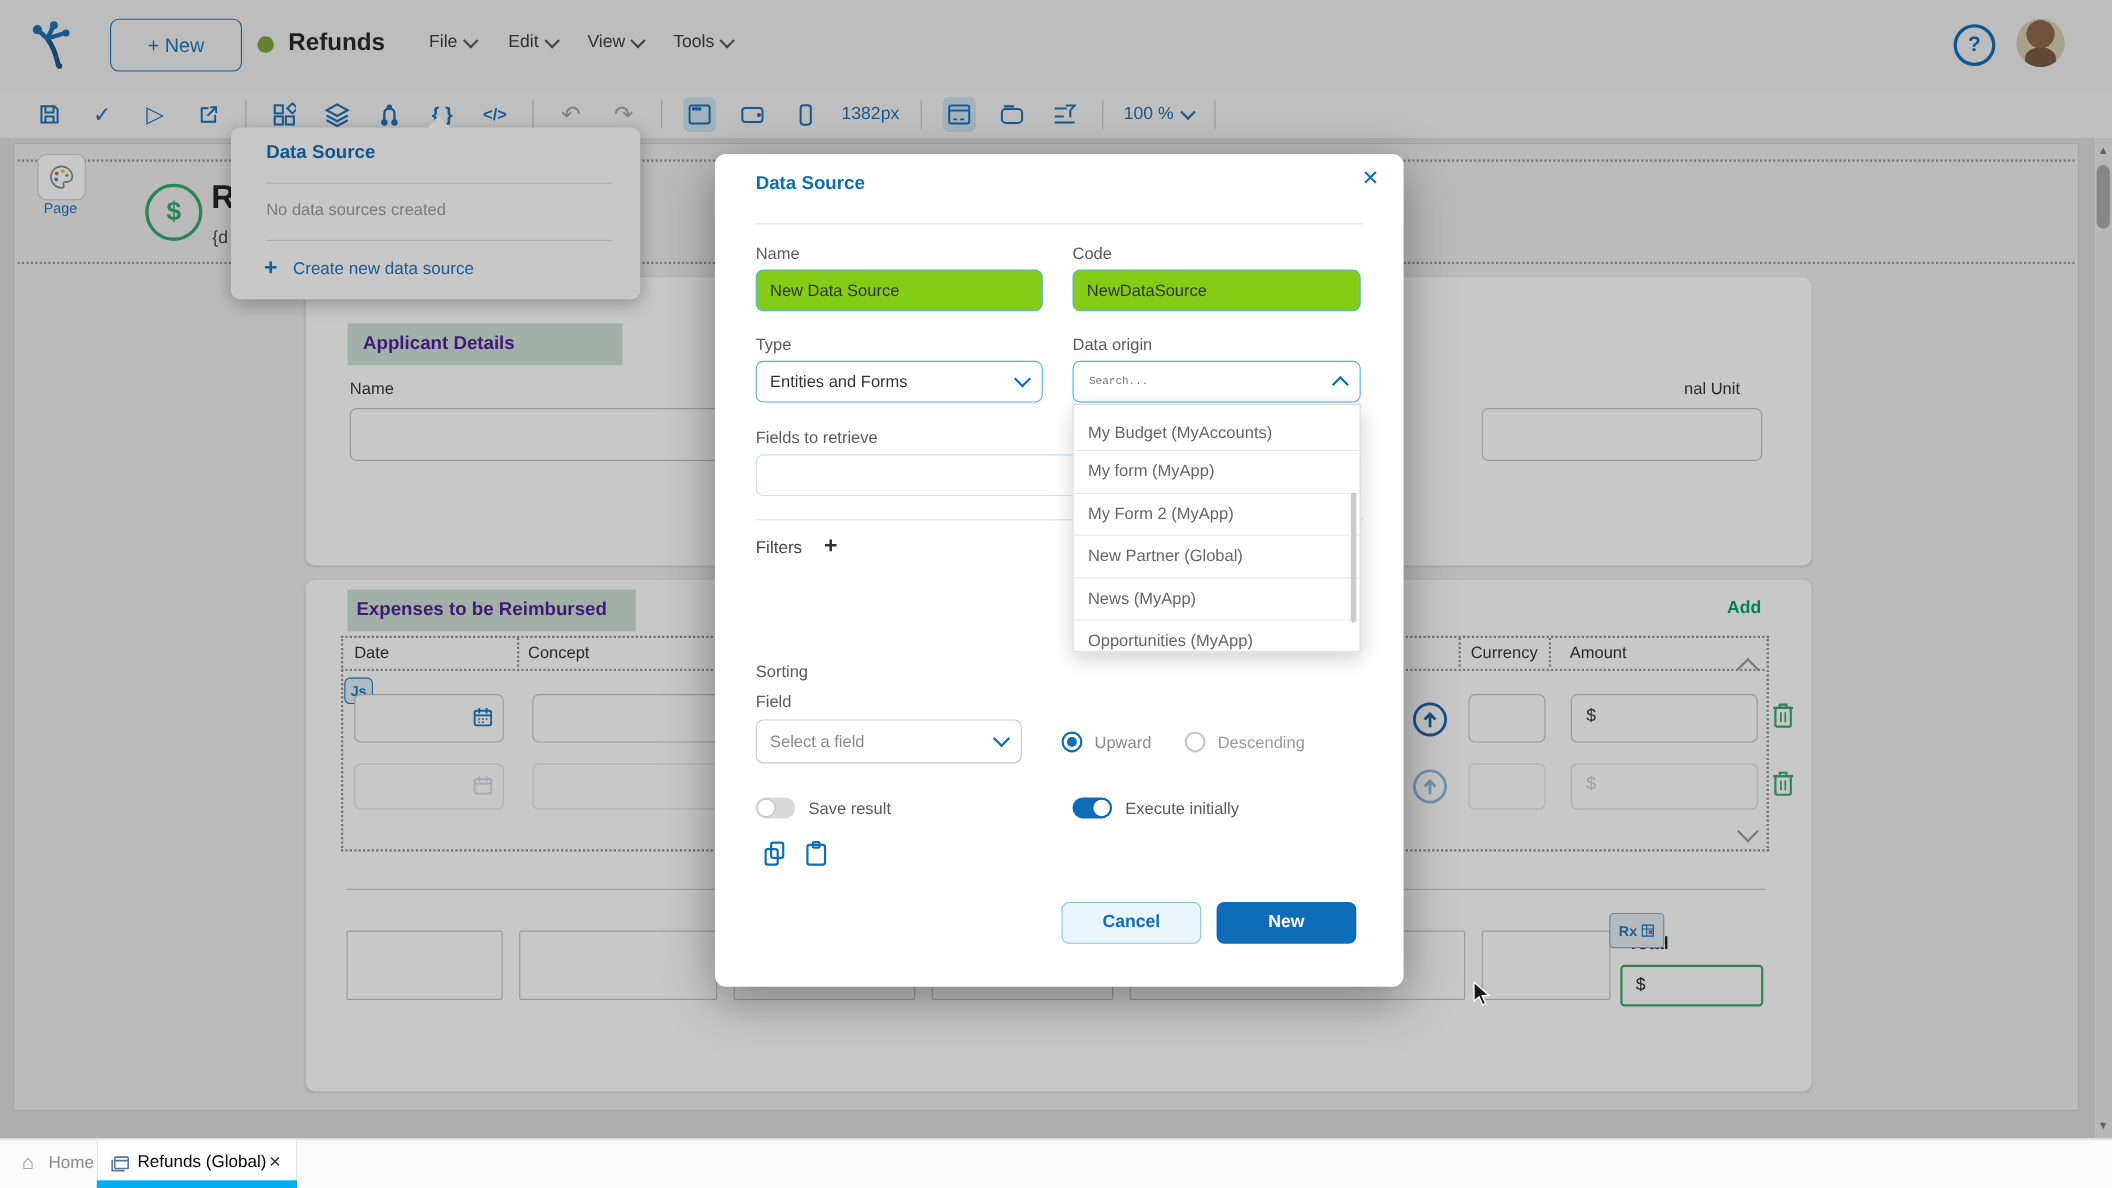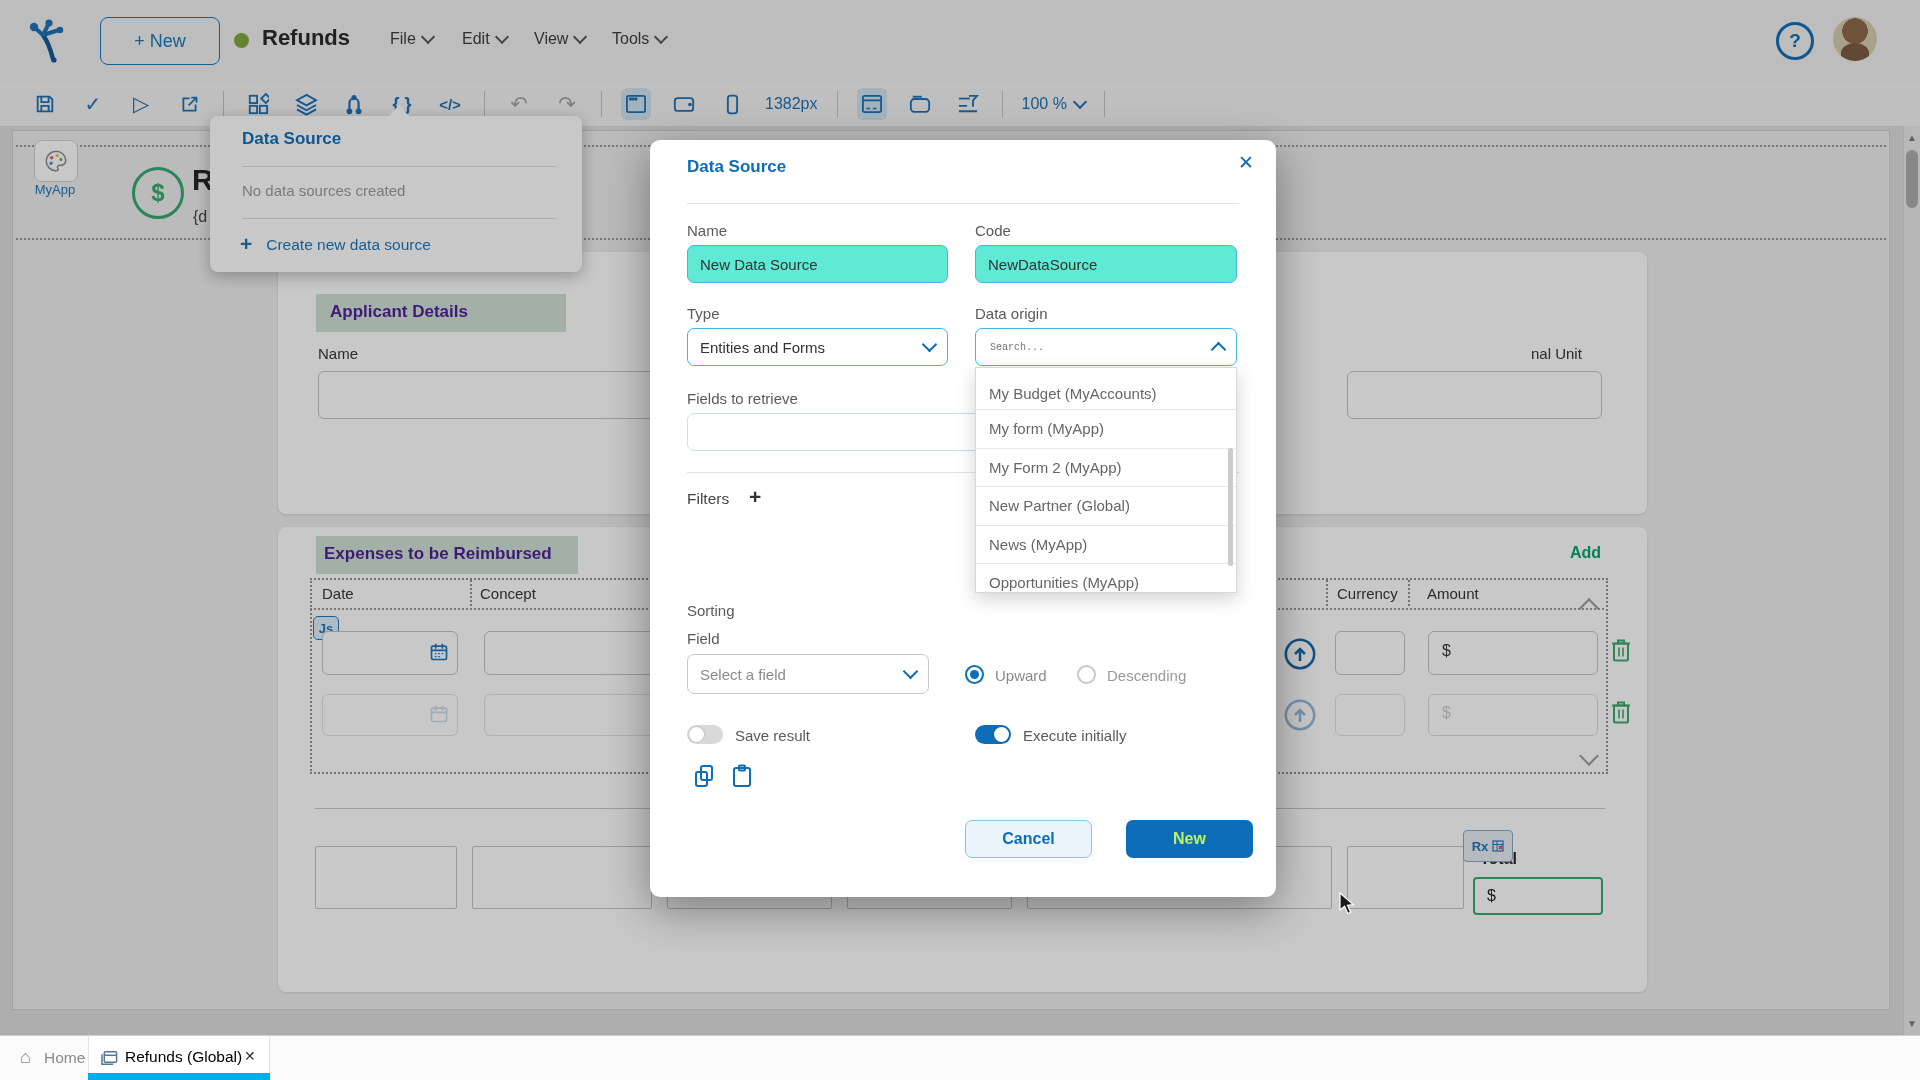--- a/index.html
+++ b/index.html
@@ -53,21 +53,21 @@
   .popup .link{position:absolute;left:30px;top:118px;font-size:15.5px;color:#1b75bb;display:flex;gap:14px;align-items:center;}
   .popup .plus{font-size:21px;font-weight:bold;margin-top:-2px;}
   
   .dim{position:absolute;left:0;top:0;width:1920px;height:1035px;background:rgba(18,18,18,.23);z-index:5;}
   .modal{position:absolute;left:650px;top:140px;width:626px;height:757px;background:#fff;border-radius:10px;
     box-shadow:0 12px 45px rgba(0,0,0,.38);z-index:10;}
   .modal h2{margin:0;position:absolute;left:37px;top:17px;font-size:17px;color:#0d6db8;}
   .mclose{position:absolute;left:588px;top:11px;font-size:19px;font-weight:bold;color:#0d6db8;}
   .mdiv{position:absolute;left:37px;width:552px;border-top:1px solid #e2e2e2;}
   .mlbl{position:absolute;font-size:15px;color:#5a5a5a;}
-  .minput{position:absolute;height:38px;border:1.6px solid #45b5e8;border-radius:7px;background:#5eead4;
+  .minput{position:absolute;height:38px;border:1.6px solid #45b5e8;border-radius:7px;background:#84cc16;
     font-family:inherit;font-size:15px;color:#333;padding:0 12px;box-sizing:border-box;outline:none;}
   .mselect{position:absolute;height:38px;border:1.6px solid #45b5e8;border-radius:7px;background:#fff;
     display:flex;align-items:center;padding:0 12px;box-sizing:border-box;font-size:15px;color:#333;}
   .mselect .cv{margin-left:auto;width:9px;height:9px;border-right:2.4px solid #0d6db8;border-bottom:2.4px solid #0d6db8;}
   .cvdown{transform:rotate(45deg);margin-top:-5px;}
   .cvup{transform:rotate(-135deg);margin-top:5px;}
   .ddown{position:absolute;left:325px;top:227px;width:262px;height:226px;background:#fff;border:1px solid #d8d8d8;
     box-shadow:0 6px 18px rgba(0,0,0,.18);box-sizing:border-box;overflow:hidden;z-index:3;}
   .dditem{height:37.5px;display:flex;align-items:center;padding-left:13px;font-size:15px;color:#666;border-bottom:1px solid #e8e8e8;}
   .ddthumb{position:absolute;right:3px;top:80px;width:5px;height:118px;background:#cbcbcb;border-radius:3px;}
@@ -75,21 +75,21 @@
   .radio.sel{border:2px solid #0d6db8;}
   .radio.sel:after{content:"";position:absolute;left:3px;top:3px;width:9px;height:9px;border-radius:50%;background:#0d6db8;}
   .radio.un{border:2px solid #c9c9c9;}
   .toggle{position:absolute;width:36px;height:19px;border-radius:10px;}
   .toggle .knob{position:absolute;top:2px;width:15px;height:15px;border-radius:50%;background:#fff;box-shadow:0 0 2px rgba(0,0,0,.3);}
   .tog-off{background:#d9d9d9;}
   .tog-on{background:#0d6db8;}
   .btn{position:absolute;width:127px;height:38px;border-radius:7px;font-size:16px;font-weight:bold;
     display:flex;align-items:center;justify-content:center;box-sizing:border-box;}
   .btn.cancel{background:#e9f4fb;border:1.4px solid #8cc3e8;color:#0d6db8;}
-  .btn.new{background:#0d6db8;color:#bef264;margin-left:20px;}
+  .btn.new{background:#0d6db8;color:#ffffff;}
   
   .bottombar{position:absolute;left:0;top:1035px;width:1920px;height:45px;background:#fbfbfb;border-top:1px solid #cfcfcf;z-index:6;}
   .tab{position:absolute;left:88px;top:0;width:180px;height:44px;background:#fff;border-left:1px solid #e3e3e3;border-right:1px solid #e3e3e3;}
   .tabu{position:absolute;left:88px;top:37px;width:182px;height:8px;background:#00aef0;}
   .cursor{position:absolute;left:1338px;top:892px;z-index:20;}
   .sb{position:absolute;left:1903px;top:0;width:17px;height:909px;background:#ebebeb;border-left:1px solid #d5d5d5;}
   .sbthumb{position:absolute;left:2px;top:24px;width:12px;height:58px;background:#ababab;border-radius:6px;}
   .sbarr{position:absolute;left:3px;font-size:10px;color:#7a7a7a;}
 </style>
 </head>
@@ -244,21 +244,21 @@
 
     <div class="pagebtn">
       <svg width="26" height="26" viewBox="0 0 24 24">
           <path d="M12 3a9 9 0 1 0 0 18c1.8 0 2.4-1.1 1.7-2.3-.8-1.4.1-2.7 1.8-2.7H17a5 5 0 0 0 4-5c-.4-4.5-4.3-8-9-8z" fill="#fff" stroke="#8a8a8a" stroke-width="1.4"></path>
           <circle cx="8" cy="9" r="1.6" fill="#e05c5c"></circle>
           <circle cx="13" cy="7" r="1.6" fill="#e8c64a"></circle>
           <circle cx="7.5" cy="14" r="1.6" fill="#4a90d9"></circle>
           <circle cx="16.5" cy="10.5" r="1.4" fill="#58b368"></circle>
         </svg>
     </div>
-    <div class="abs" style="left:30px;top:56px;width:50px;text-align:center;color:#1b75bb;font-size:13px">MyApp</div>
+    <div class="abs" style="left:30px;top:56px;width:50px;text-align:center;color:#1b75bb;font-size:13px">Page</div>
 
     <div class="abs" style="left:132px;top:41px;width:46px;height:46px;border:3px solid #2fa96f;border-radius:50%;display:flex;align-items:center;justify-content:center;color:#2fa96f;font-size:24px;font-weight:bold">$</div>
     <div class="abs" style="left:192px;top:37px;font-size:30px;font-weight:bold;color:#222">R</div>
     <div class="abs" style="left:193px;top:82px;font-size:16px;color:#444">{d</div>
 
     <div class="card" style="left:278px;top:126px;width:1369px;height:262px">
       <div class="hl" style="left:38px;top:42px;width:250px;height:38px"></div>
       <div class="abs heading" style="left:52px;top:50px">Applicant Details</div>
       <div class="abs lbl" style="left:40px;top:93px">Name</div>
       <div class="abs lbl" style="left:1253px;top:93px">nal Unit</div>

